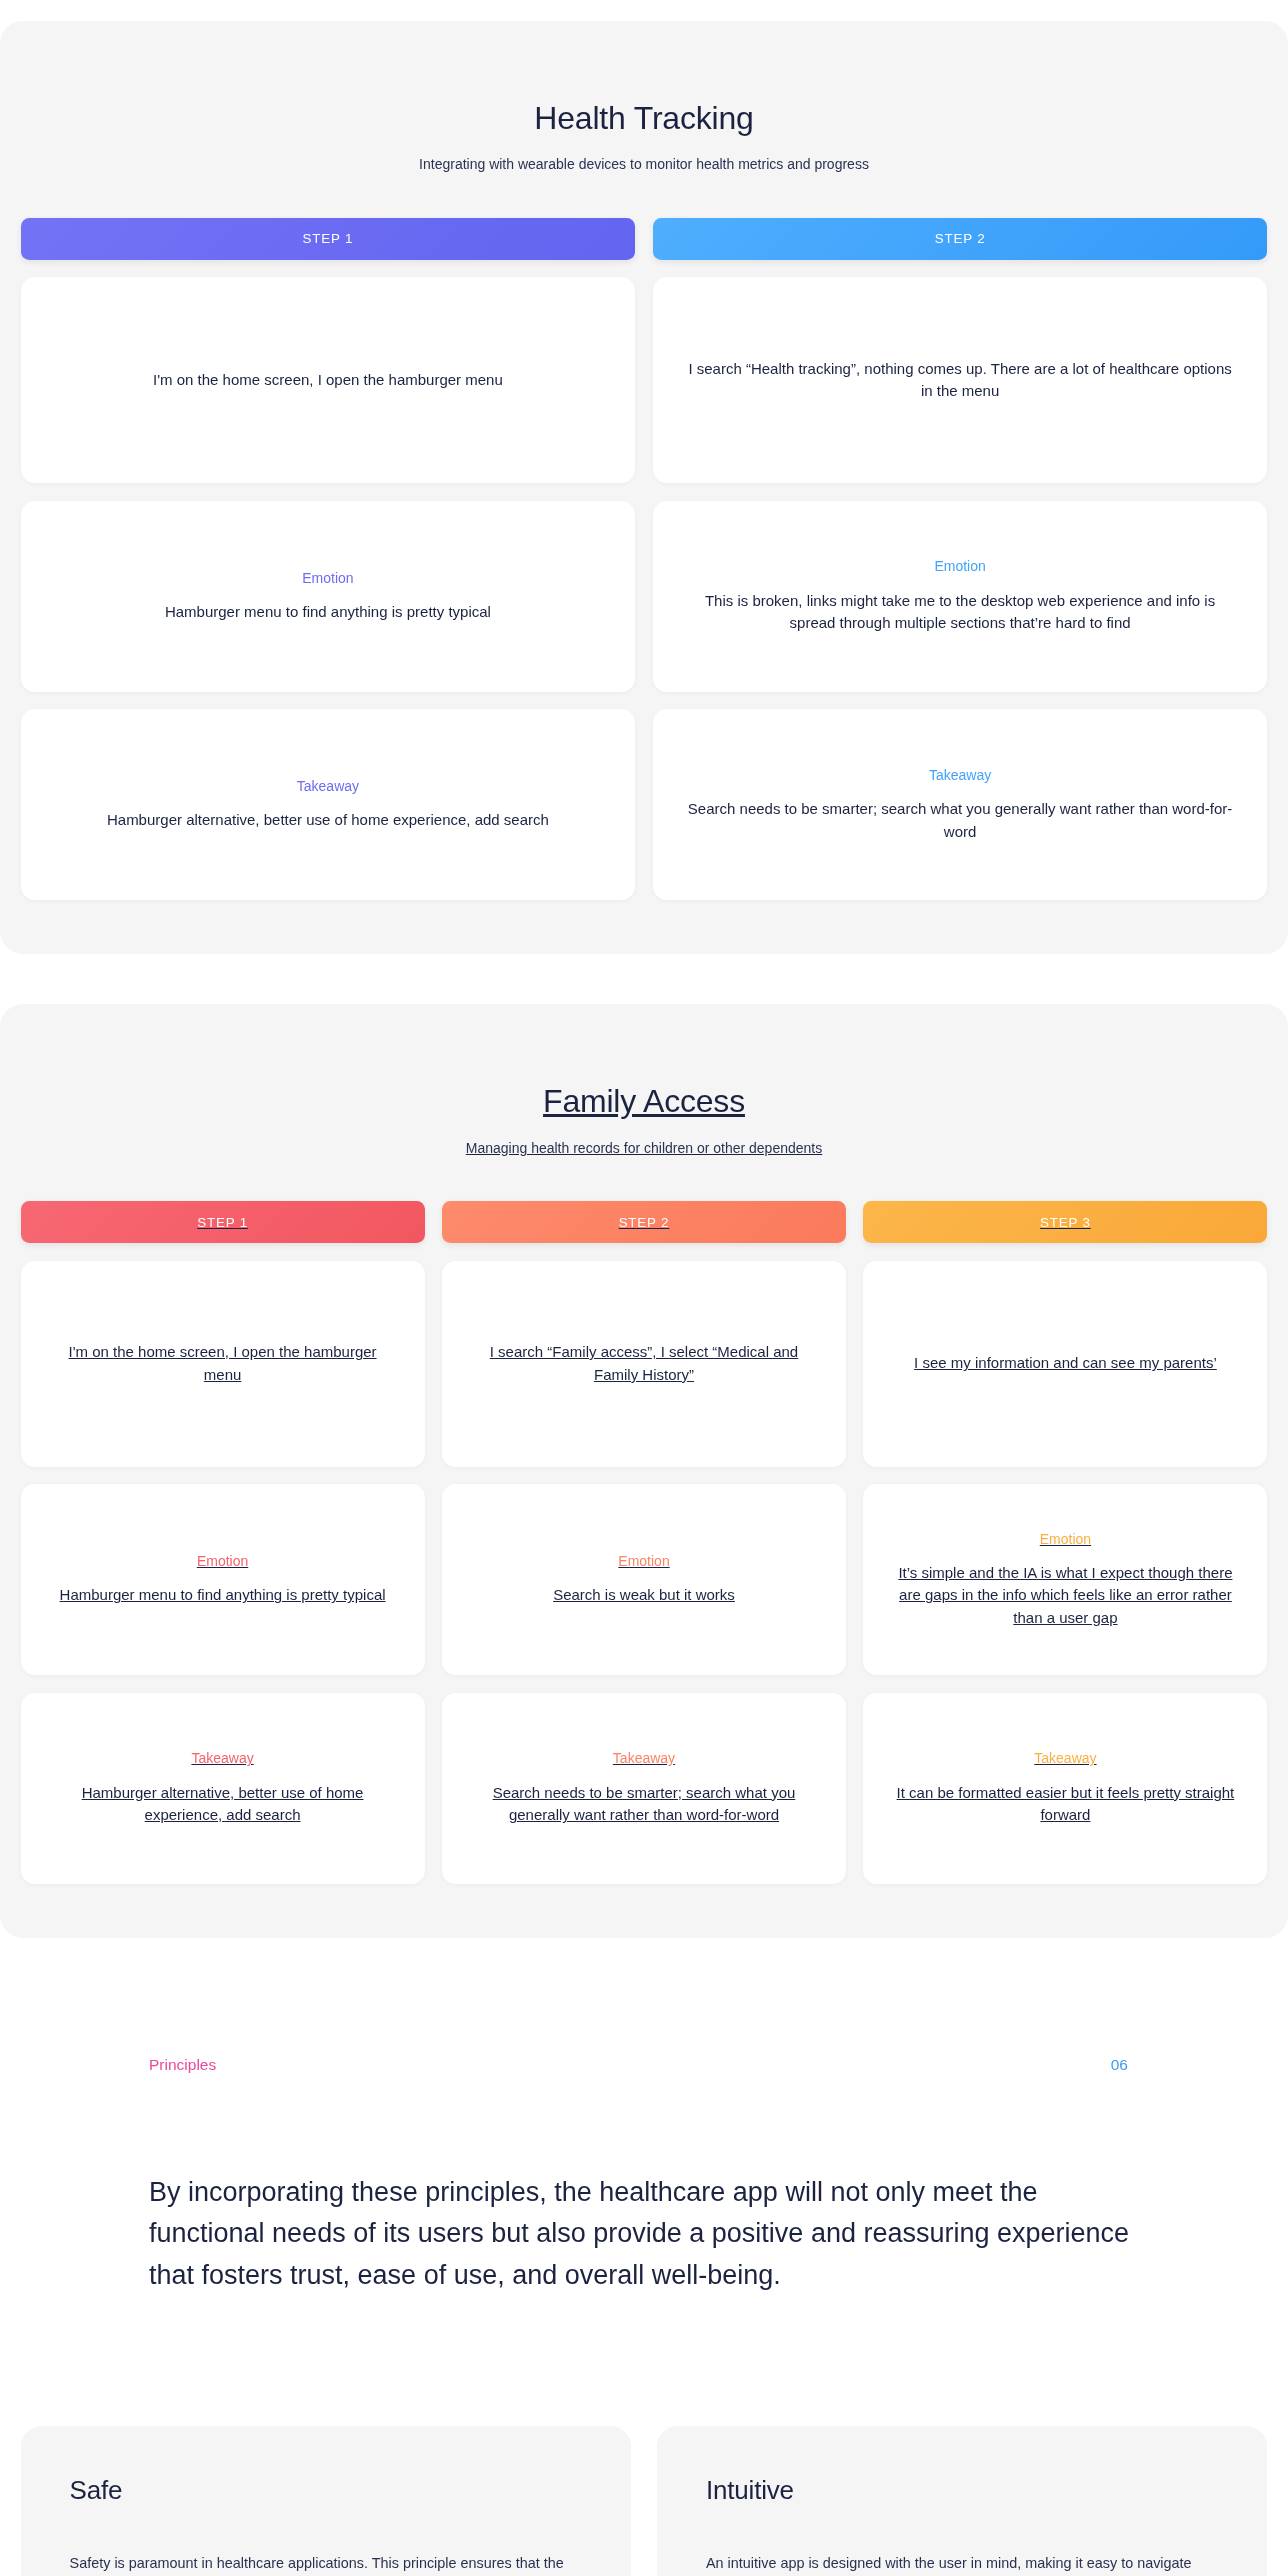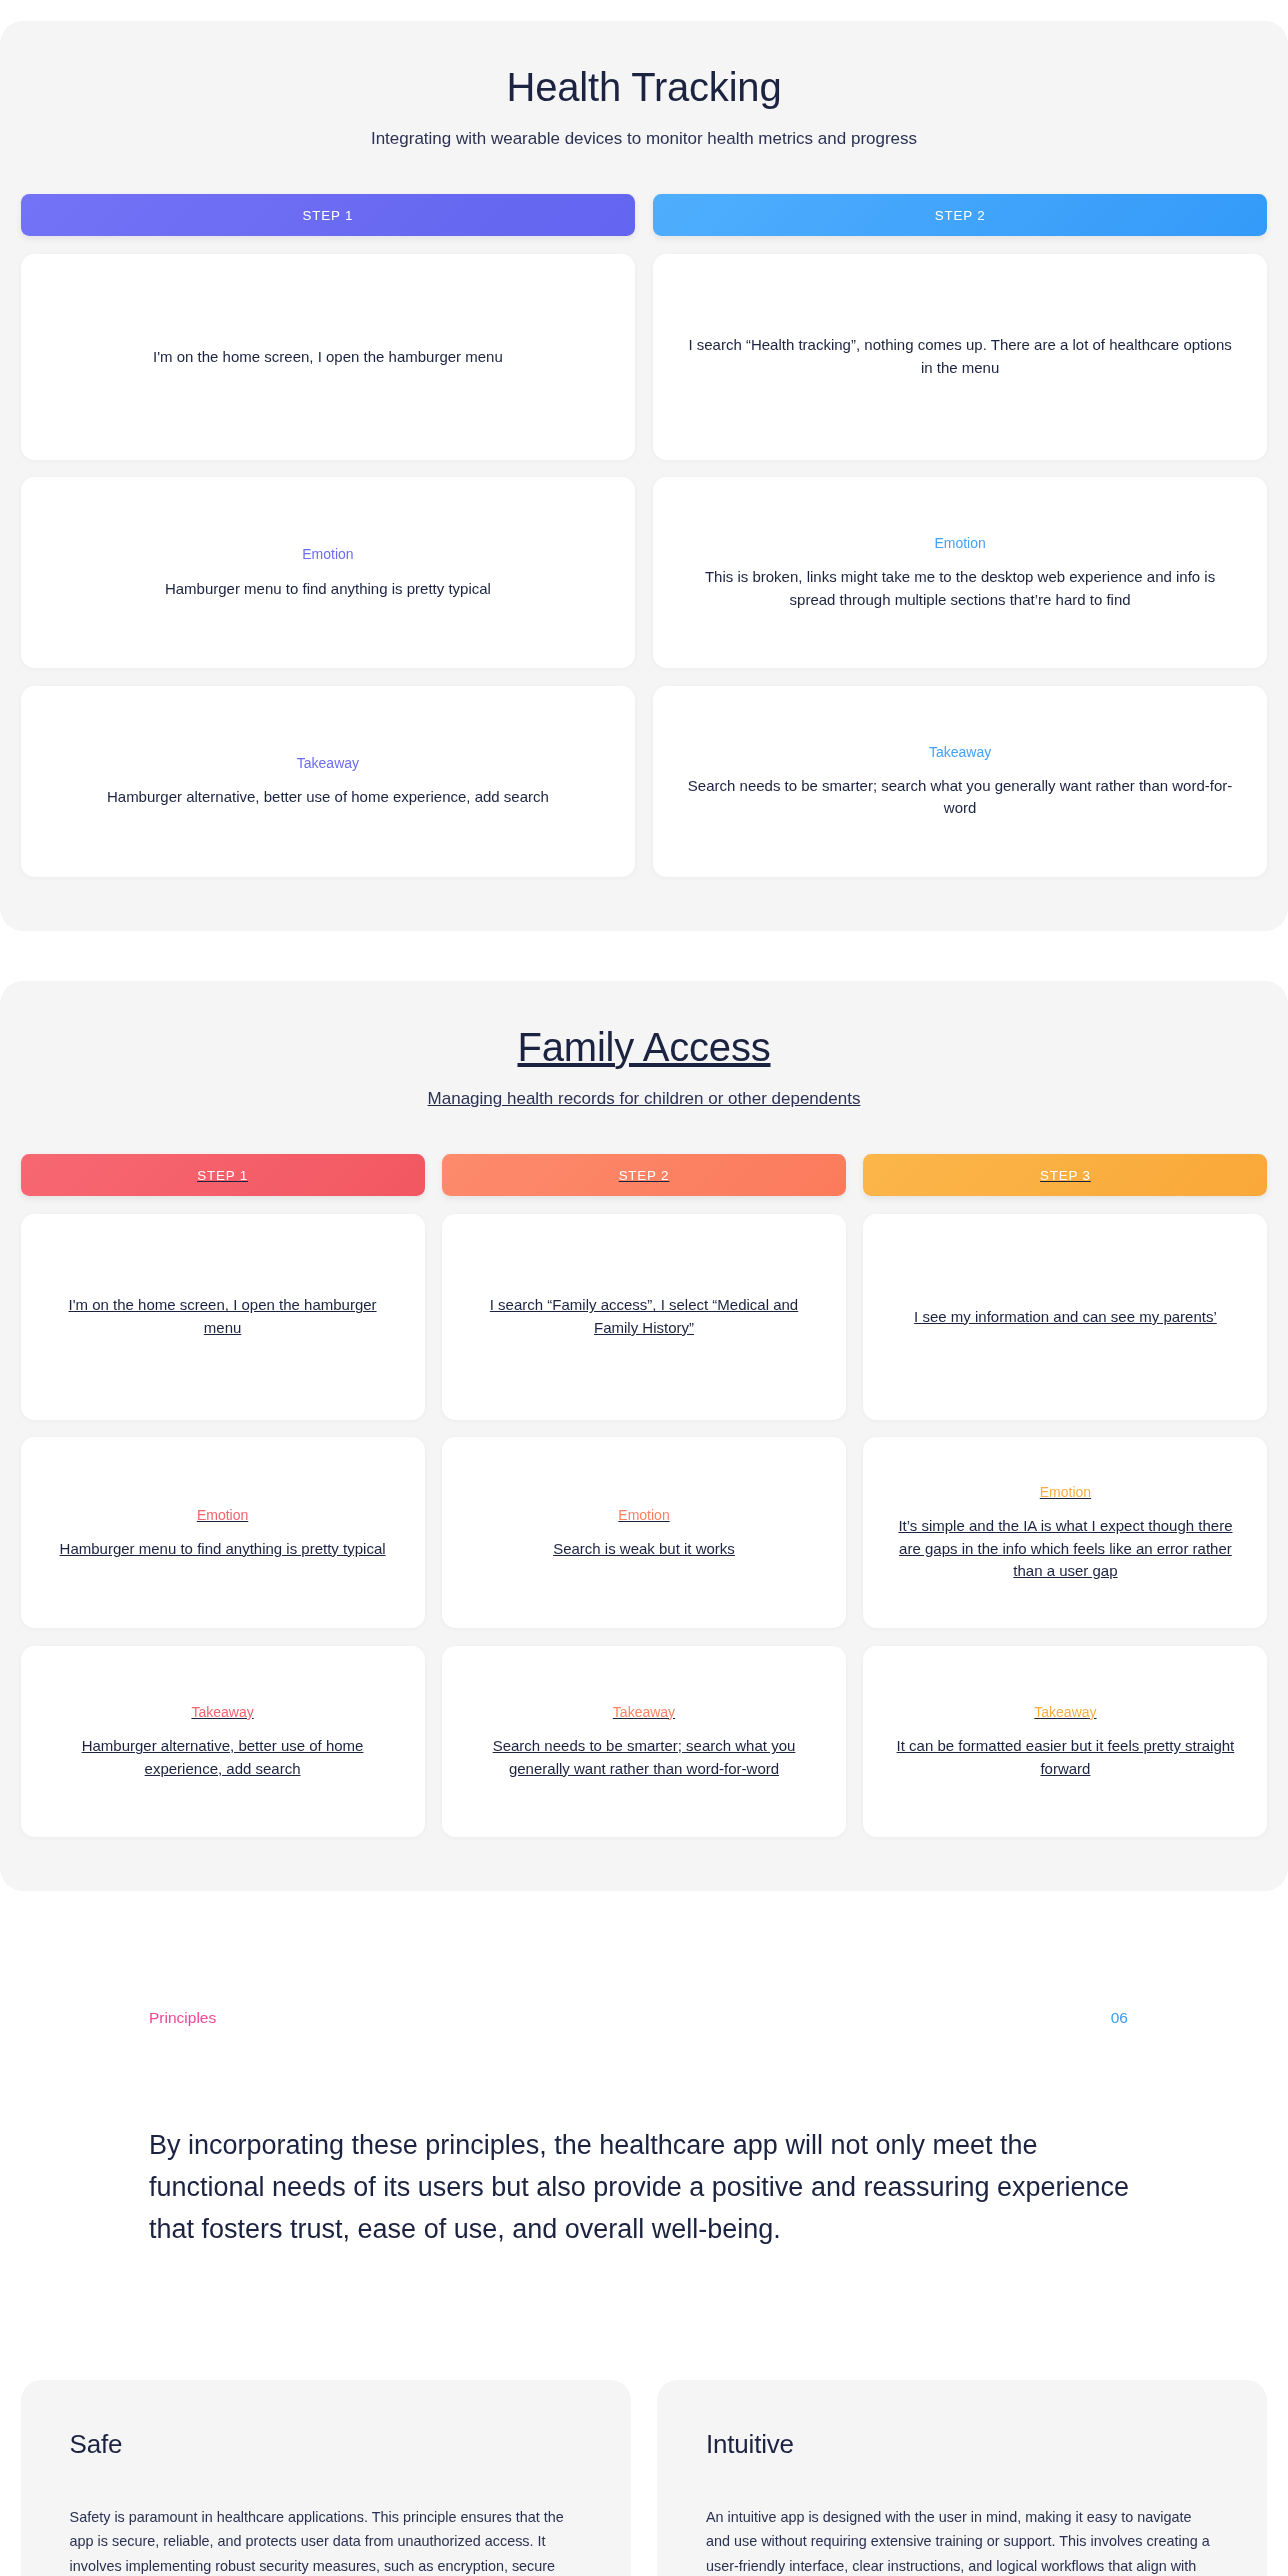--- a/index.html
+++ b/index.html
@@ -32,30 +32,31 @@
 
   #journey-health { margin-top: 20.6px; }
   #journey-family { margin-top: 50px; text-decoration: underline; }
 
   .journey-head {
     text-align: center;
     padding-bottom: 44px;
   }
 
   .journey-title {
-    font-size: 40px;
+    font-size: 32px;
     font-weight: 400;
     letter-spacing: -0.2px;
     color: #1b2340;
     line-height: 1.1;
+    margin-top: 36px;
   }
 
   .journey-subtitle {
     margin-top: 19.6px;
-    font-size: 17px;
+    font-size: 14px;
     font-weight: 400;
     color: #2b3252;
     line-height: 1.3;
   }
 
   .journey-grid {
     display: grid;
     gap: 17.5px;
   }
   .cols-2 { grid-template-columns: repeat(2, 1fr); }

